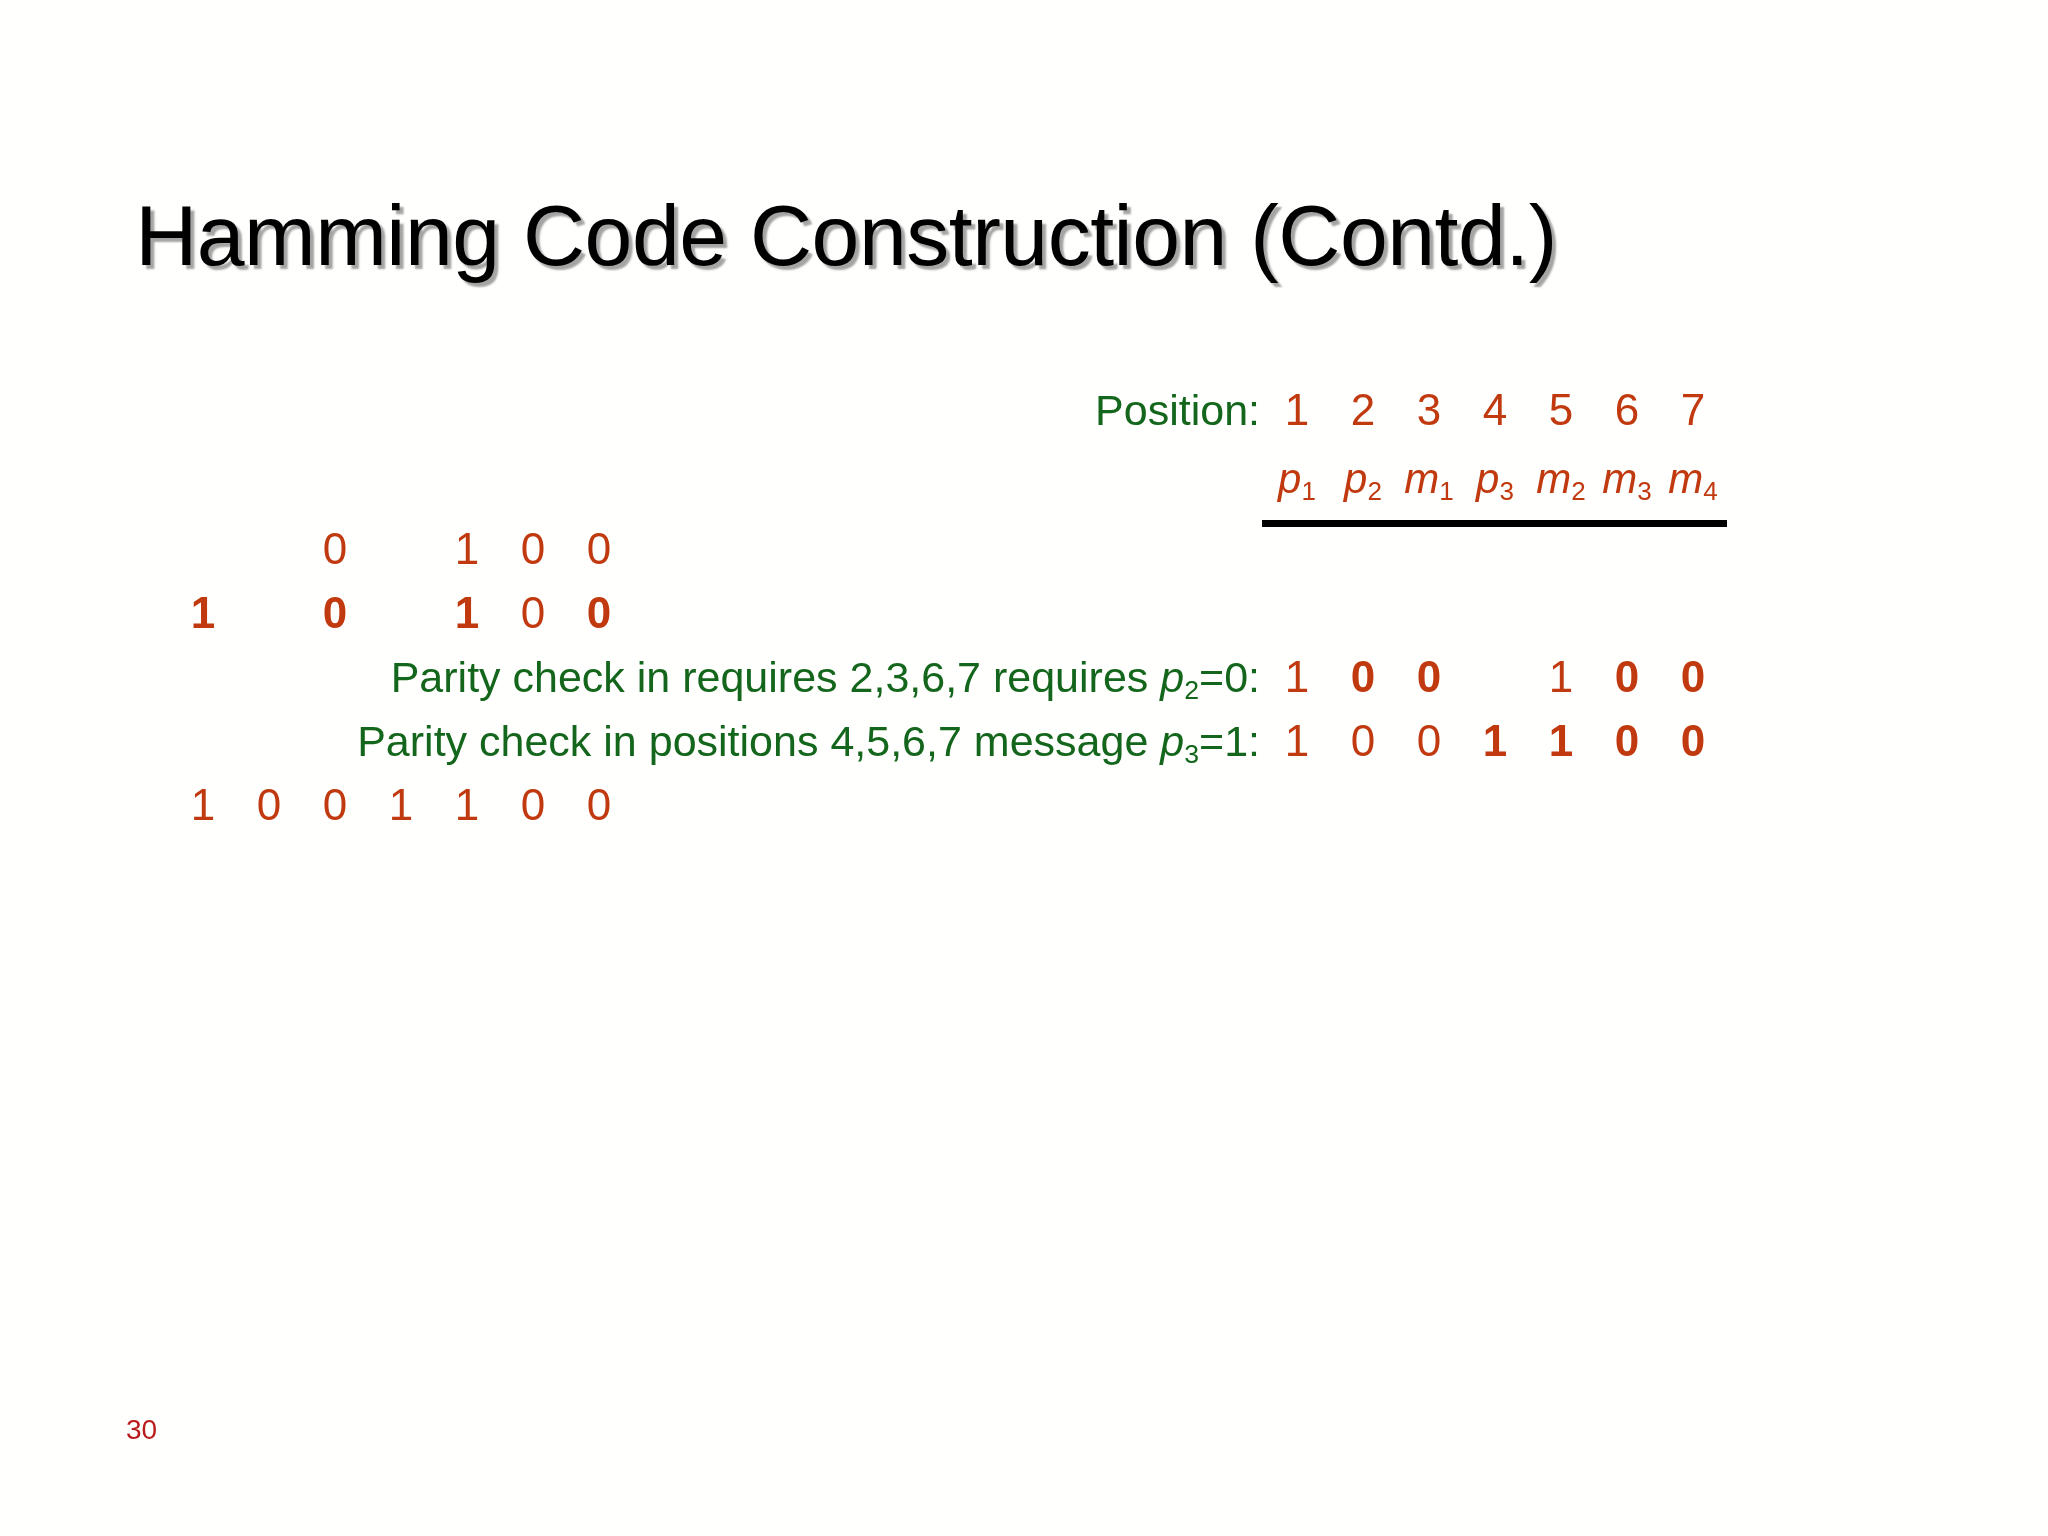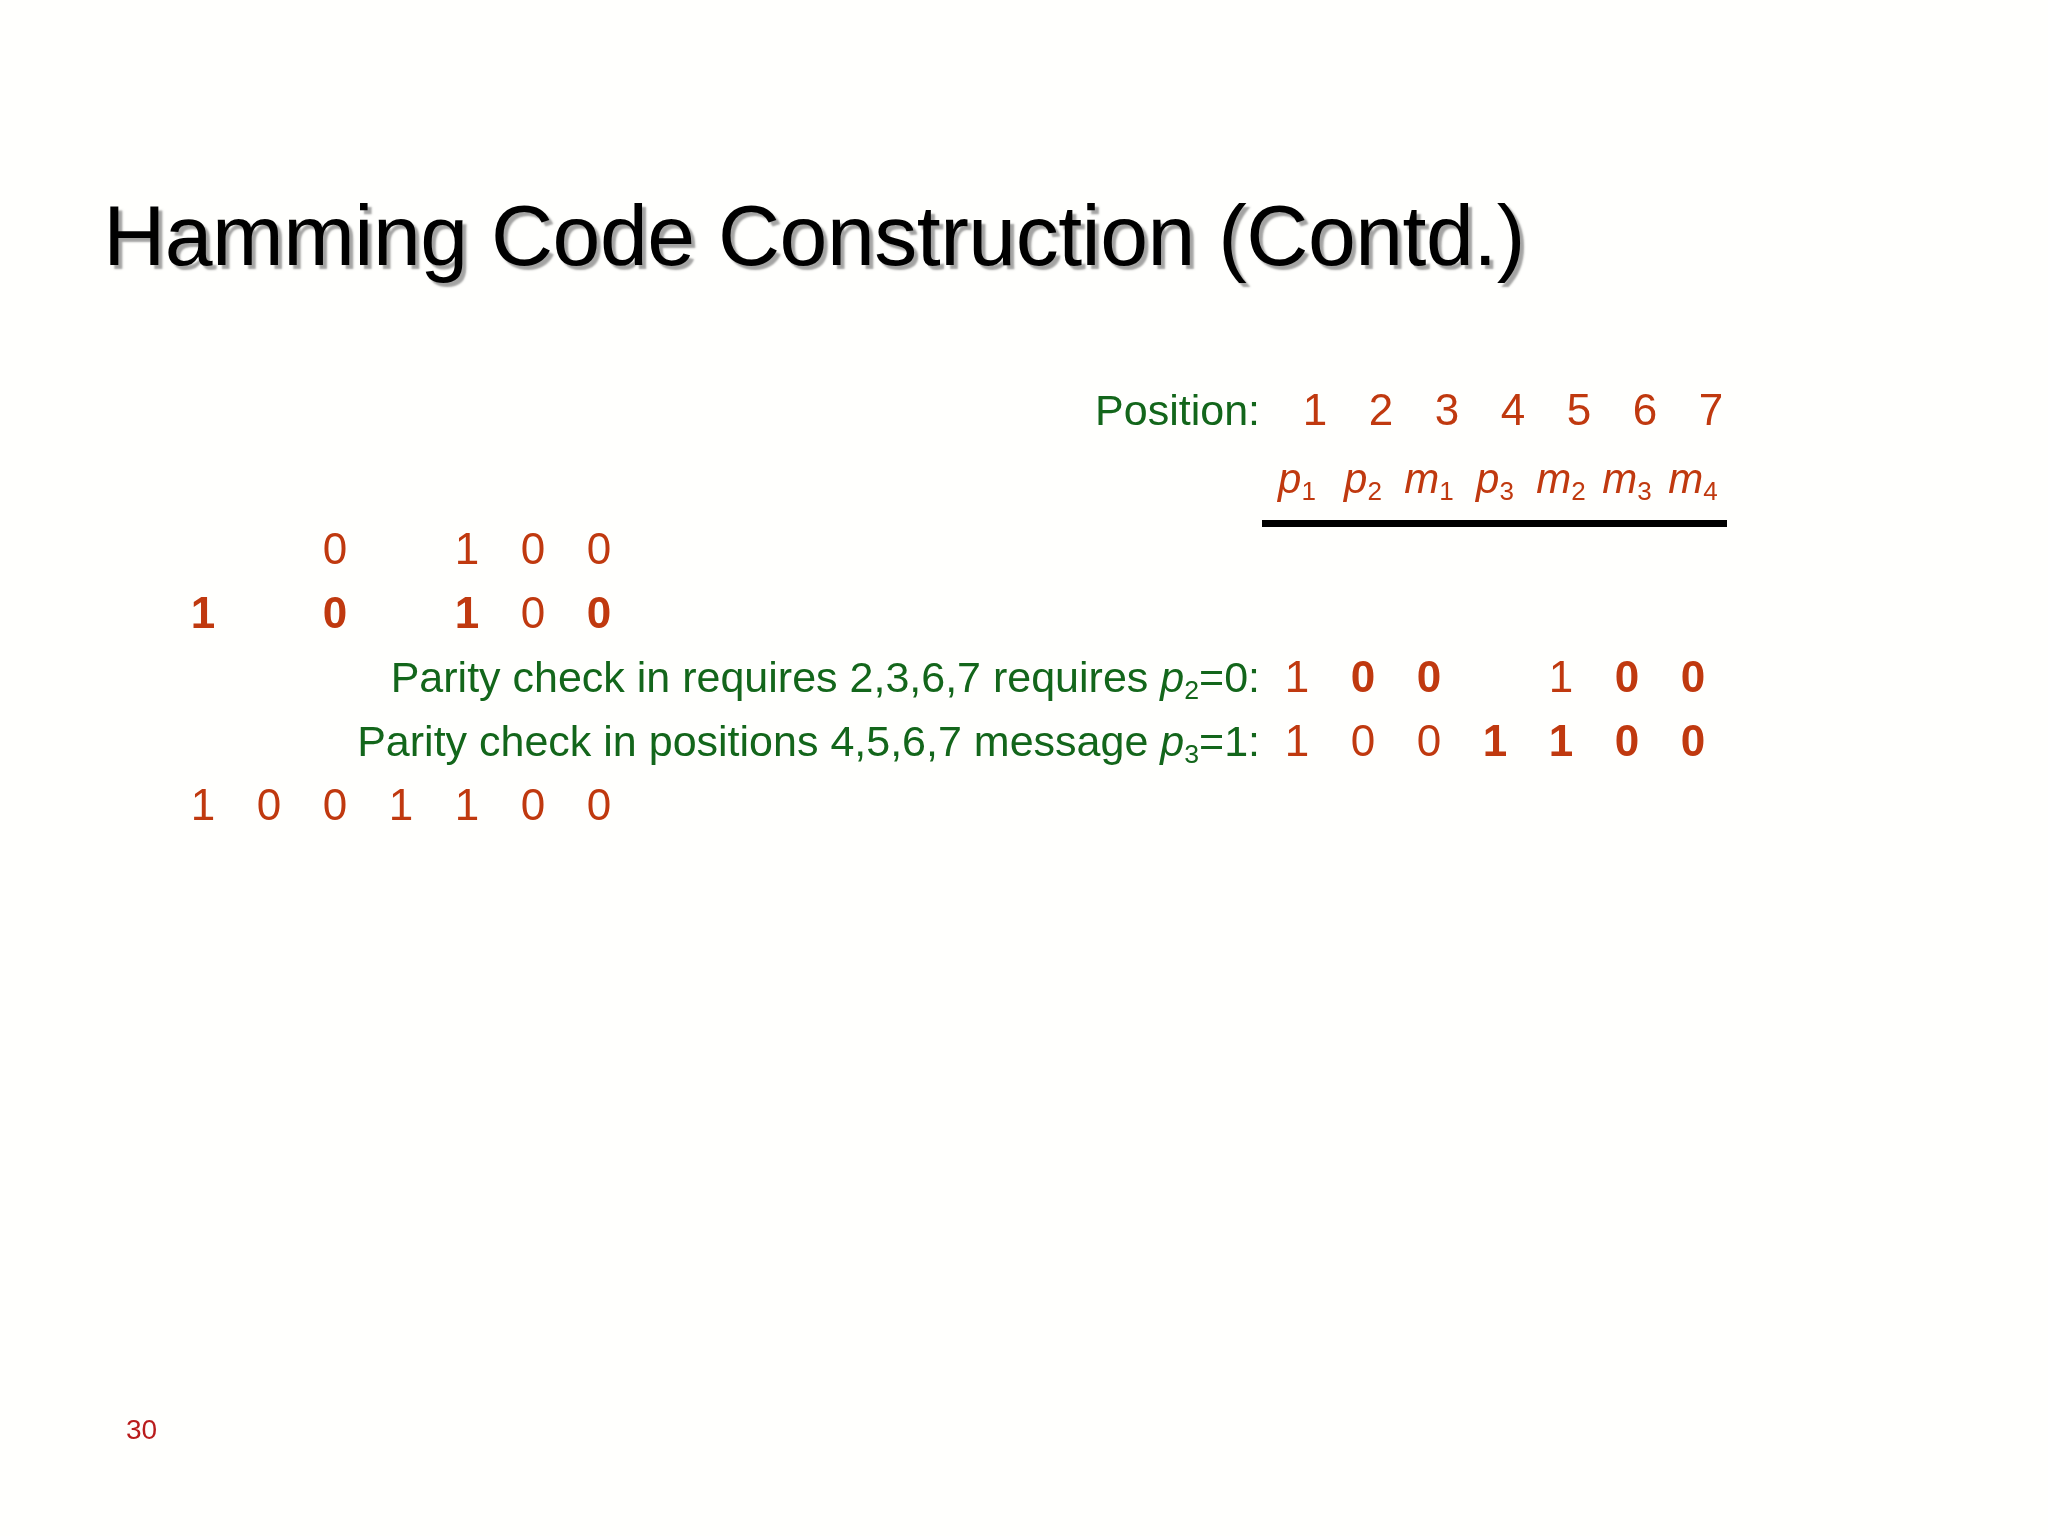--- a/index.html
+++ b/index.html
@@ -21,20 +21,21 @@
     left: 0;
     top: 128px;
     width: 1628px;
     text-align: center;
     font-size: 86px;
     font-weight: normal;
     color: #000000;
     letter-spacing: -0.5px;
     text-shadow: 4px 4px 2px rgba(90,90,90,0.55);
     white-space: nowrap;
+    padding-left: 32px;
   }
 
   
   .code-table {
     position: absolute;
     left: 170px;
     top: 388px;
     width: 1580px;
   }
 
@@ -86,21 +87,21 @@
     vertical-align: baseline;
     position: relative;
     bottom: -0.28em;
   }
 
   .rlabel sub {
     font-size: 0.62em;
   }
 
   
-  .row-position { height: 70px; gap: 18px; }
+  .row-position { height: 70px; }
   .row-symbols  { height: 62px; }
 
   
   .rule-wrap {
     display: flex;
   }
   .rule-spacer {
     width: 1090px;
   }
   .rule {

